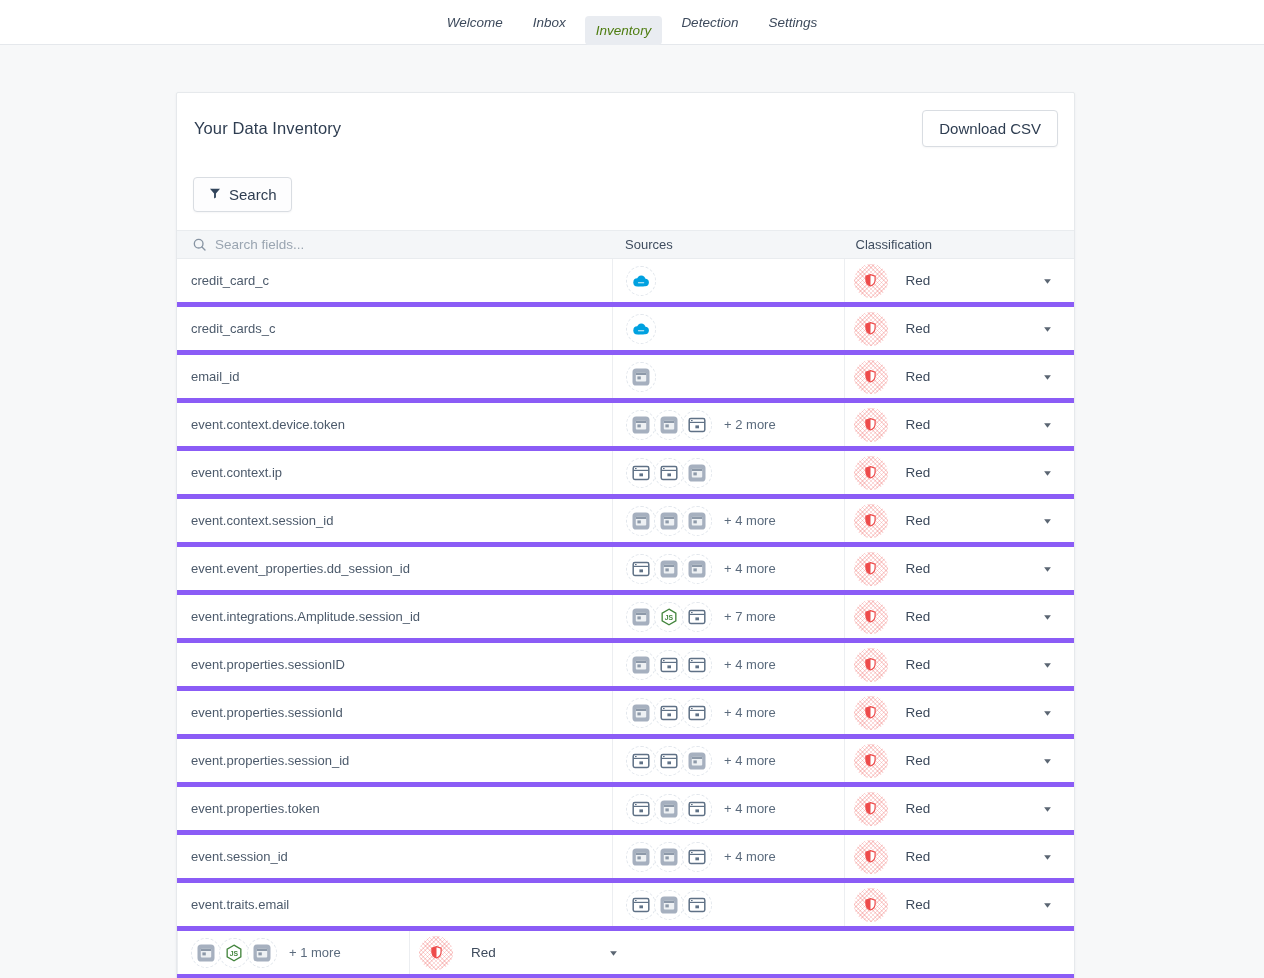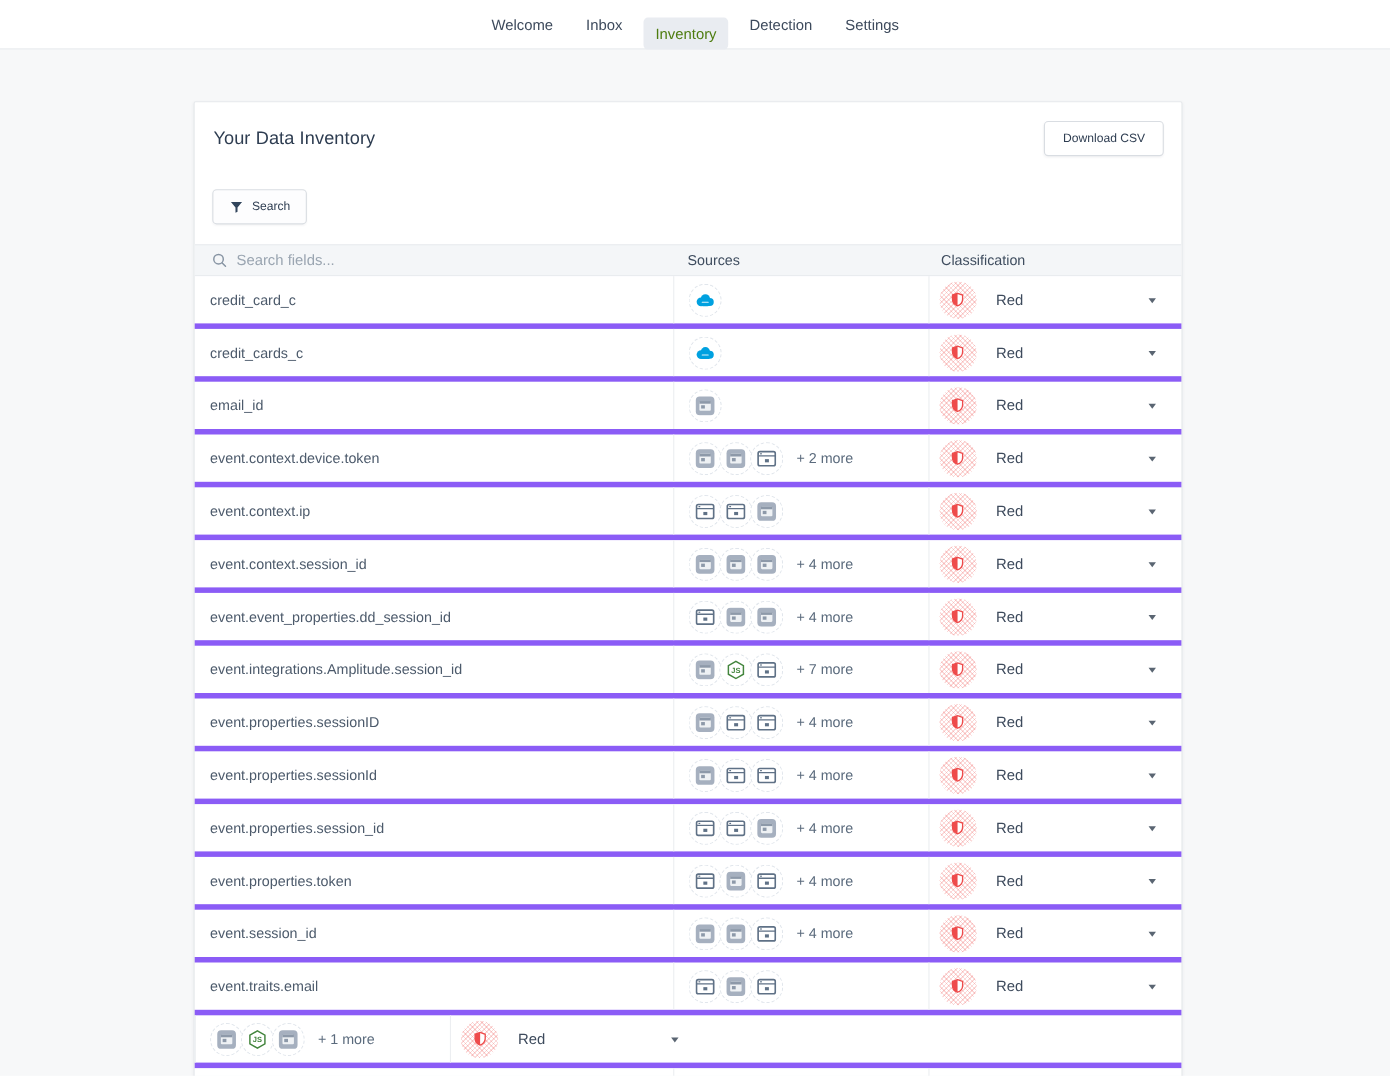--- a/index.html
+++ b/index.html
@@ -5,43 +5,43 @@
   * { margin:0; padding:0; box-sizing:border-box; }
   html,body { width:1264px; height:978px; overflow:hidden; }
   body {
     font-family:"Liberation Sans", sans-serif;
     background:#f7f8f9;
     position:relative;
   }
   
   .topnav {
     height:45px; background:#ffffff; border-bottom:1px solid #e5e8ec;
-    display:flex; align-items:center; justify-content:center; gap:8px;
+    display:flex; align-items:center; justify-content:center; gap:8px;font-style:italic;
   }
   .nav-item {
     font-size:13.5px; color:#3d4a5c; padding:7px 11px; border-radius:4px;
     cursor:pointer; white-space:nowrap;
   }
   .nav-item.active { background:#e9ecf1; color:#4d7c0f;margin-top:16px; }
 
   
   .card {
     position:absolute; left:176px; top:92px; width:899px; height:940px;
     background:#ffffff; border:1px solid #e6e9ec; border-radius:2px;
     box-shadow:0 1px 3px rgba(20,30,50,0.05);
   }
   .card-header {
     display:flex; align-items:center; justify-content:space-between;
     padding:17px 16px 16px 17px;
   }
   .card-title { font-size:16.5px; font-weight:500; color:#2e3d51; letter-spacing:.1px; }
   .btn {
-    display:inline-flex; align-items:center; gap:7px;
+    display:inline-flex; gap:7px;
     background:#ffffff; border:1px solid #d9dde2; border-radius:4px;
-    font-size:11px; color:#2e3d51; cursor:pointer;
+    font-size:15px; color:#2e3d51; cursor:pointer;
     box-shadow:0 1px 2px rgba(20,30,50,0.04);
     font-family:"Liberation Sans", sans-serif;
   }
   .btn-download { padding:9px 16px; }
   .btn-filter { padding:8px 14px; margin:14px 0 18px 16px; background:#fdfdfe; }
 
   
   .table { width:100%; }
   .thead {
     display:flex; align-items:stretch; height:29px;

